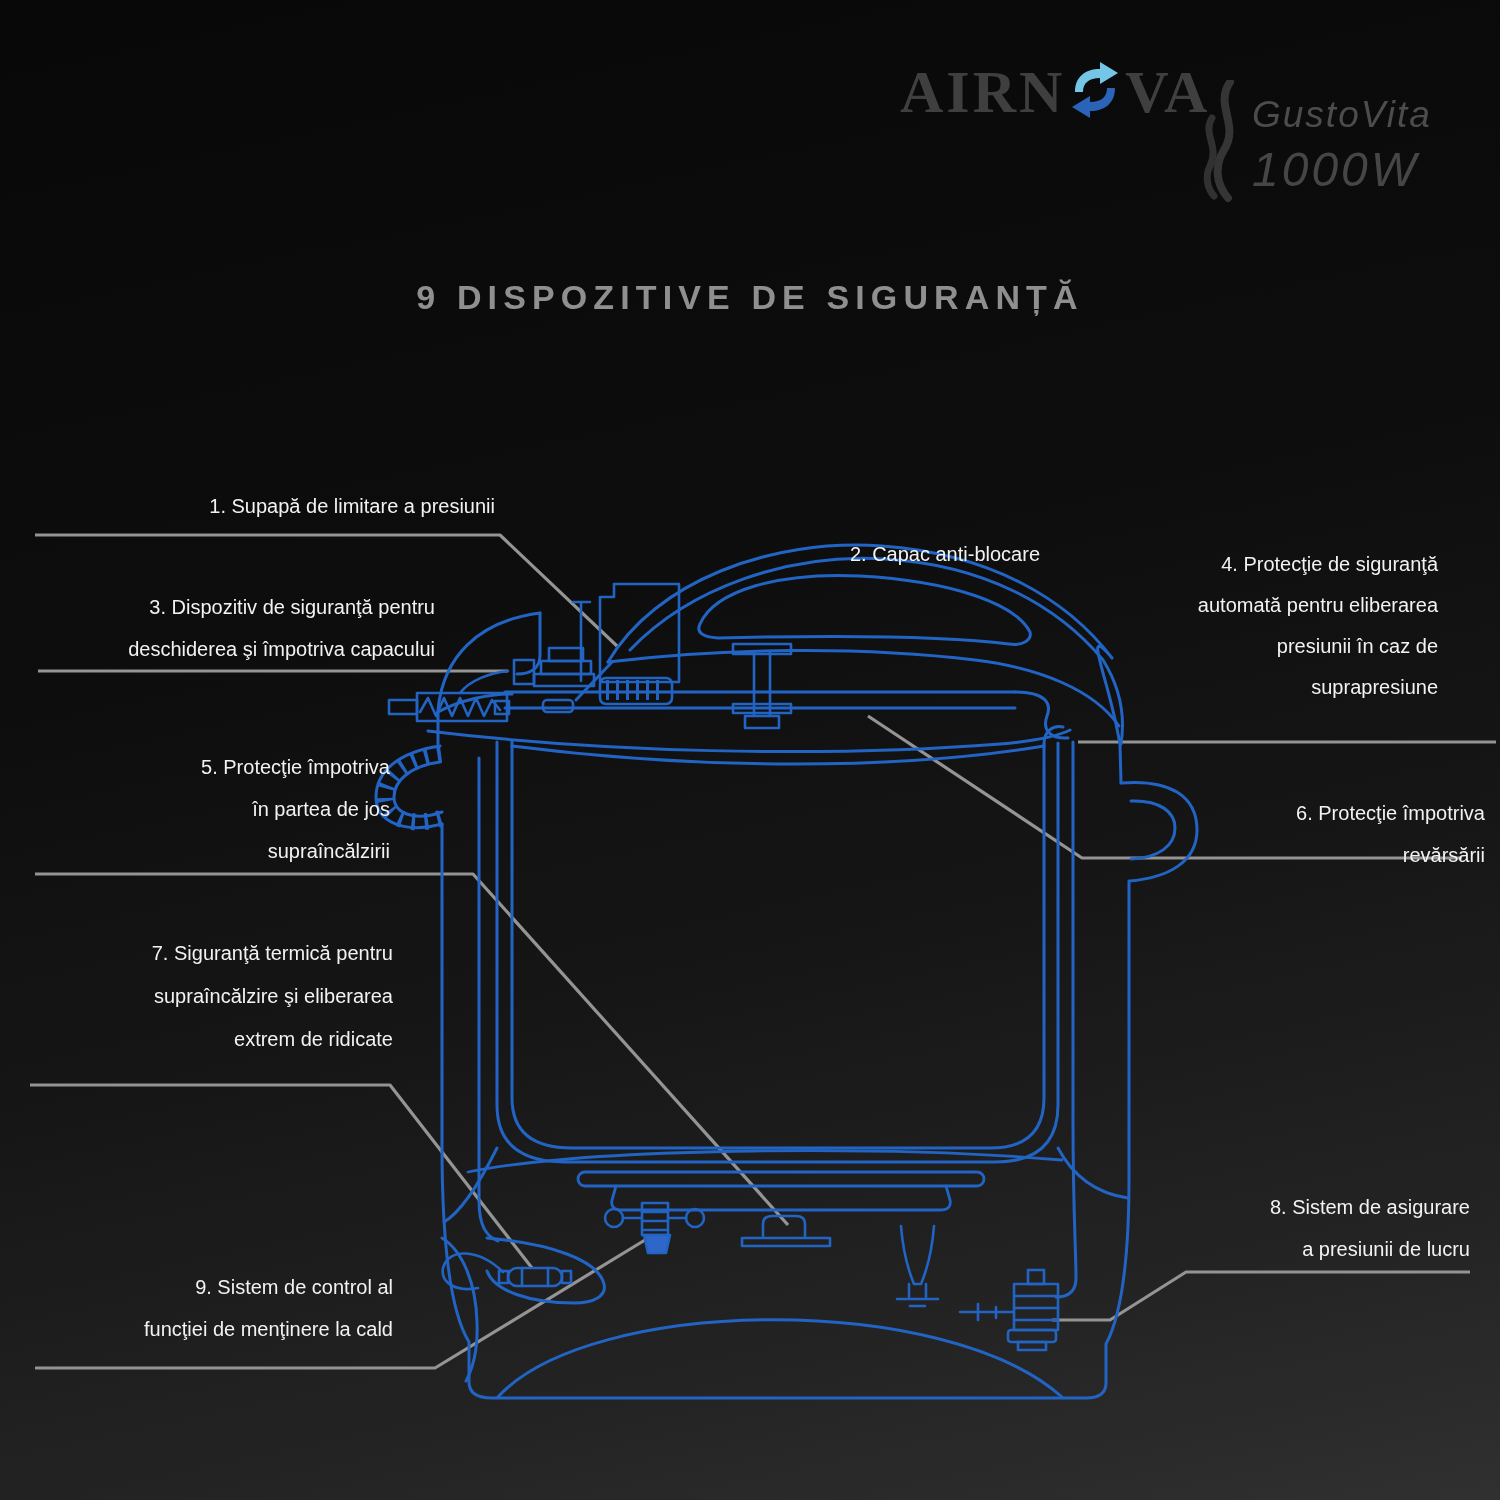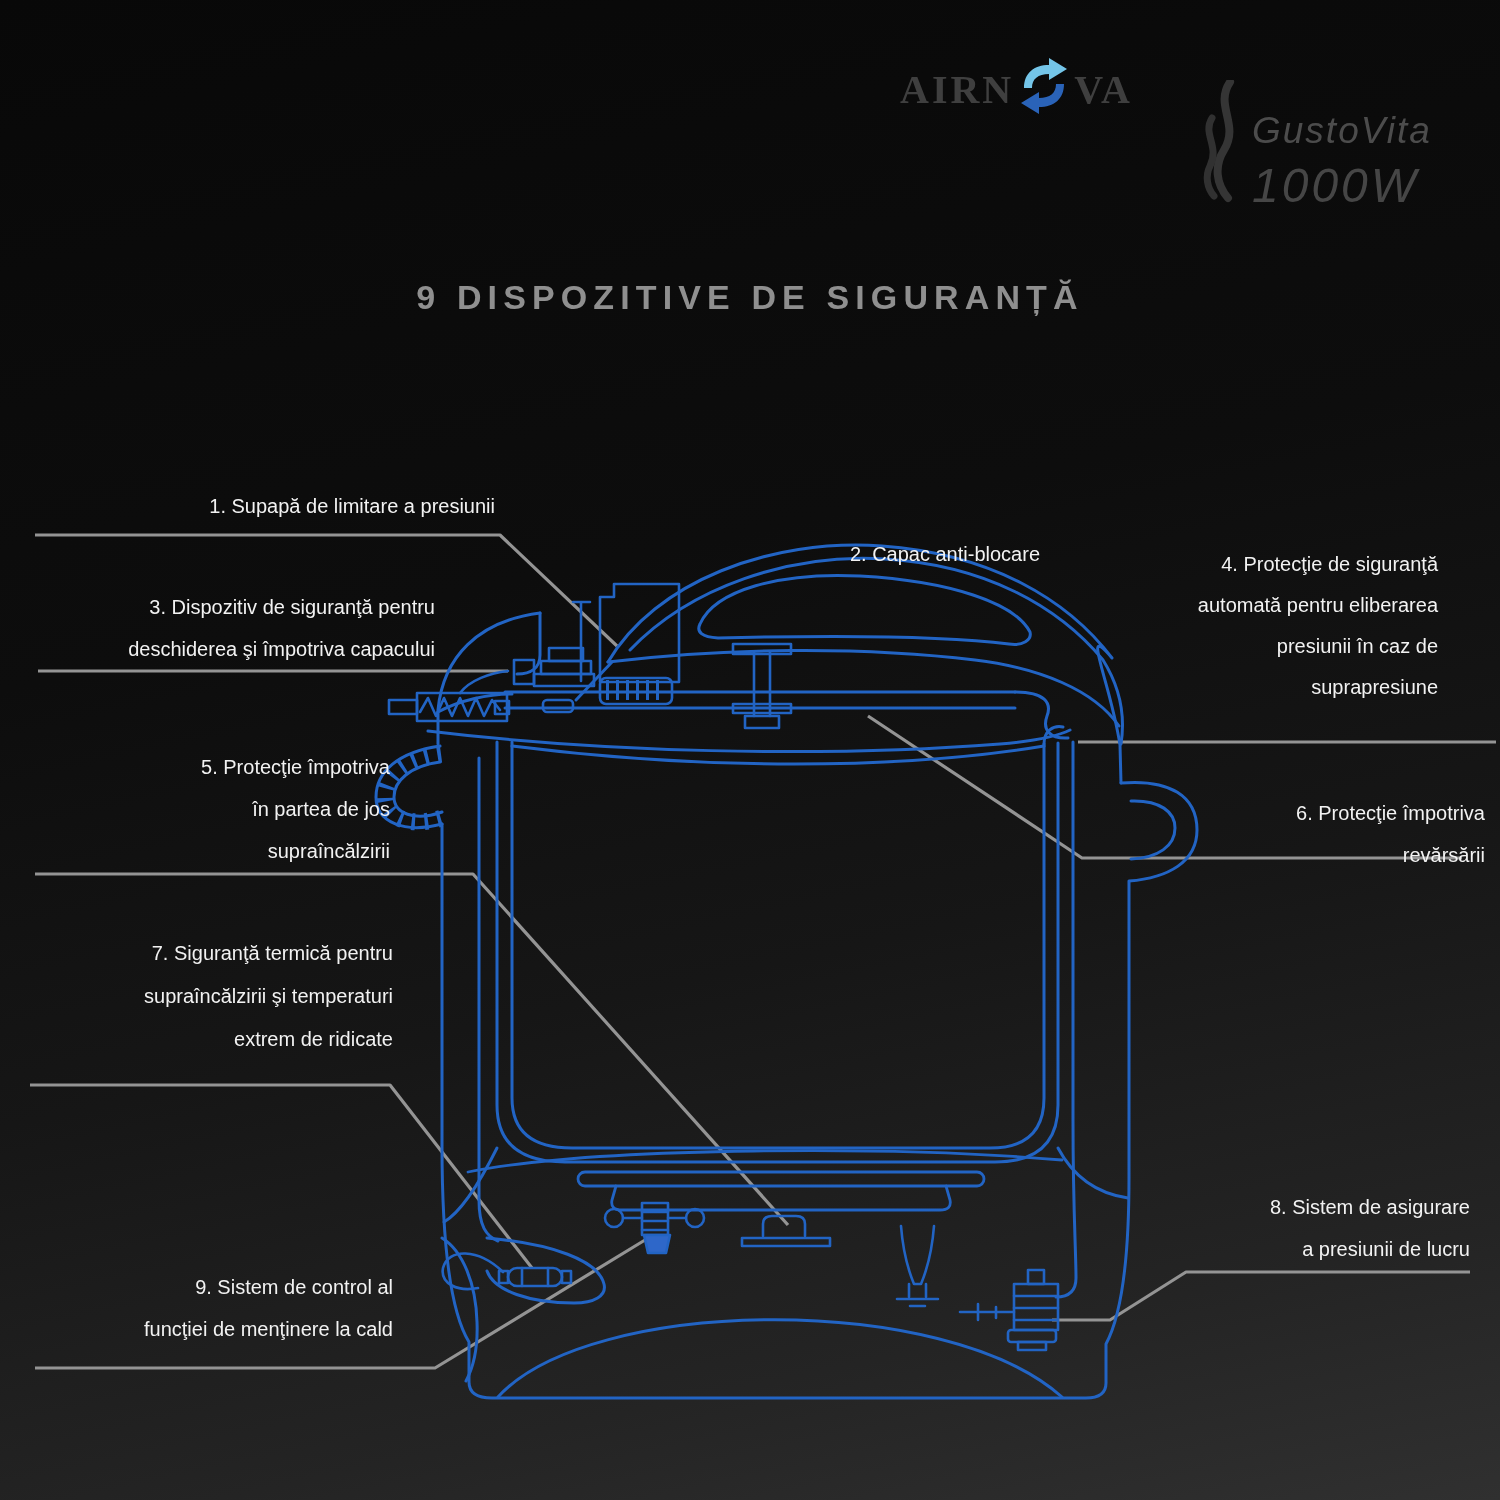--- a/index.html
+++ b/index.html
@@ -5,27 +5,27 @@
   html,body{margin:0;padding:0;background:#000;}
   .canvas{
     position:relative;width:1500px;height:1500px;overflow:hidden;
     background:linear-gradient(168deg,#080808 0%,#0d0d0d 38%,#161616 62%,#242424 85%,#303030 100%);
     font-family:"Liberation Sans",sans-serif;
   }
   
   .logo-row{position:absolute;top:52px;left:900px;width:560px;height:160px;}
   .brandword{
     position:absolute;top:6px;left:0;display:flex;align-items:center;
-    font-family:"Liberation Serif",serif;font-weight:700;font-size:40px;
+    font-family:"Liberation Serif",serif;font-weight:700;font-size:60px;
     letter-spacing:3px;color:#3f3f3f;
   }
   .swirl{width:56px;height:56px;margin:0 2px 6px 2px;}
   .steam{position:absolute;left:300px;top:28px;width:48px;height:130px;}
   .model-block{position:absolute;left:352px;top:42px;color:#4c4c4c;font-style:italic;}
-  .model-name{font-size:37px;letter-spacing:2px;margin-top:16px;}
+  .model-name{font-size:37px;letter-spacing:2px;}
   .model-power{font-size:48px;letter-spacing:3px;margin-top:6px;color:#464646;}
   
   .page-title{
     position:absolute;top:278px;left:0;width:1500px;text-align:center;
     font-size:34px;font-weight:700;letter-spacing:0.18em;color:#8f8f8f;
   }
   
   svg.diagram{position:absolute;left:0;top:0;}
   
   .callout{position:absolute;color:#f2f2f2;font-size:20px;font-weight:400;
@@ -219,21 +219,21 @@
     <div>5. Protecţie împotriva</div>
     <div>în partea de jos</div>
     <div>supraîncălzirii</div>
   </div>
   <div class="callout c6">
     <div>6. Protecţie împotriva</div>
     <div>revărsării</div>
   </div>
   <div class="callout c7">
     <div>7. Siguranţă termică pentru</div>
-    <div>supraîncălzirii şi temperaturi</div>
+    <div>supraîncălzire şi eliberarea</div>
     <div>extrem de ridicate</div>
   </div>
   <div class="callout c8">
     <div>8. Sistem de asigurare</div>
     <div>a presiunii de lucru</div>
   </div>
   <div class="callout c9">
     <div>9. Sistem de control al</div>
     <div>funcţiei de menţinere la cald</div>
   </div>

